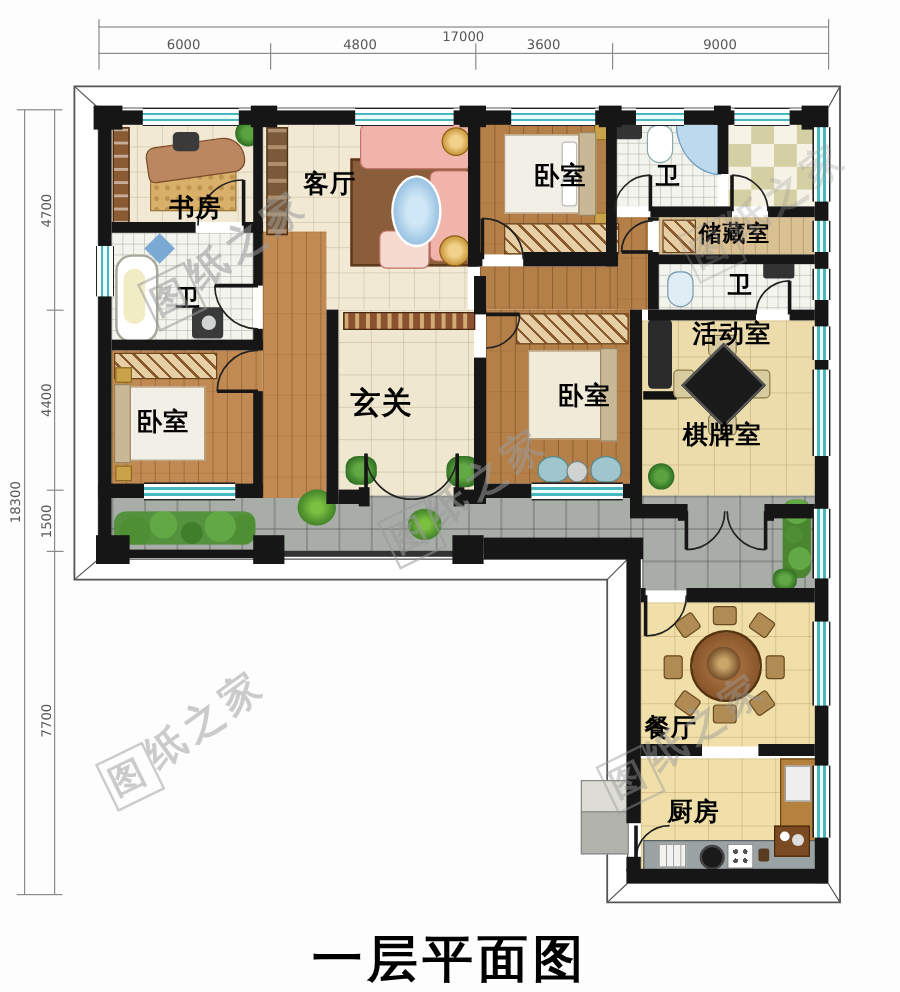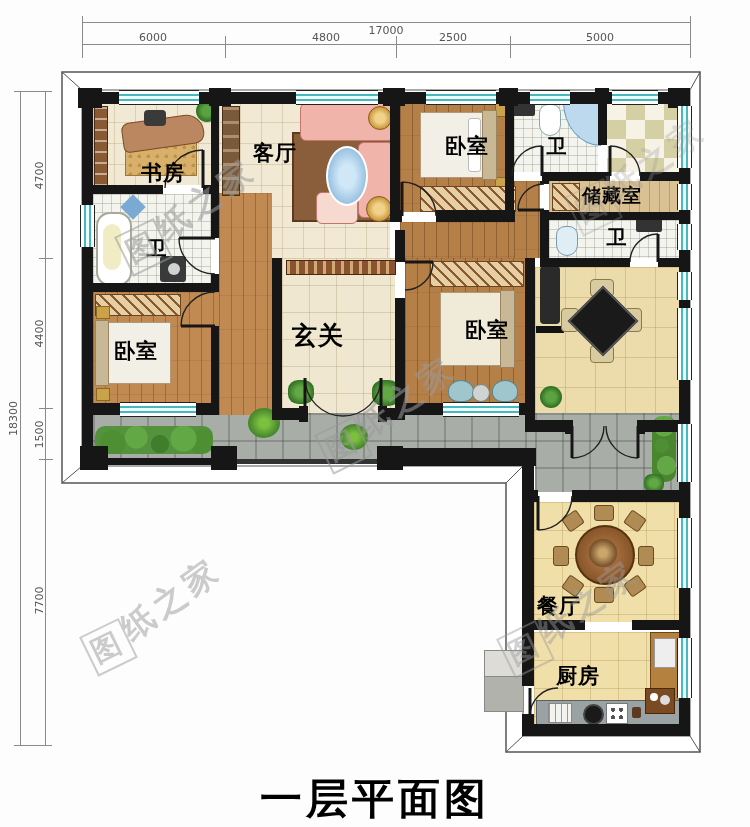--- a/index.html
+++ b/index.html
@@ -50,23 +50,23 @@
 
   <div class="dim" style="left:82px;top:22px;width:608px;height:1px"></div>
   <div class="dim" style="left:82px;top:16px;width:1px;height:42px"></div>
   <div class="dim" style="left:690px;top:16px;width:1px;height:42px"></div>
   <div class="dim" style="left:82px;top:44px;width:608px;height:1px"></div>
   <div class="dim" style="left:225px;top:36px;width:1px;height:22px"></div>
   <div class="dim" style="left:396px;top:36px;width:1px;height:22px"></div>
   <div class="dim" style="left:510px;top:36px;width:1px;height:22px"></div>
   <div class="dimlbl" style="left:356px;top:24px;width:60px">17000</div>
   <div class="dimlbl" style="left:118px;top:31px;width:70px">6000</div>
-  <div class="dimlbl" style="left:291px;top:31px;width:70px">4800</div>
-  <div class="dimlbl" style="left:418px;top:31px;width:70px">2500</div>
-  <div class="dimlbl" style="left:565px;top:31px;width:70px">5000</div>
+  <div class="dimlbl" style="left:265px;top:31px;width:70px">4800</div>
+  <div class="dimlbl" style="left:418px;top:31px;width:70px">3600</div>
+  <div class="dimlbl" style="left:565px;top:31px;width:70px">9000</div>
 
   <div class="dim" style="left:20px;top:91px;width:1px;height:654px"></div>
   <div class="dim" style="left:45px;top:91px;width:1px;height:654px"></div>
   <div class="dim" style="left:14px;top:91px;width:38px;height:1px"></div>
   <div class="dim" style="left:39px;top:258px;width:14px;height:1px"></div>
   <div class="dim" style="left:39px;top:408px;width:14px;height:1px"></div>
   <div class="dim" style="left:39px;top:459px;width:14px;height:1px"></div>
   <div class="dim" style="left:14px;top:745px;width:38px;height:1px"></div>
   <div class="dimlbl vrot" style="left:-17px;top:412px;width:60px">18300</div>
   <div class="dimlbl vrot" style="left:9px;top:169px;width:60px">4700</div>
@@ -307,20 +307,22 @@
       <line x1="405" y1="262" x2="433" y2="262"></line>
     </g>
   </svg>
 
   <div class="rlab" style="left:125px;top:162px;width:76px">书房</div>
   <div class="rlab" style="left:237px;top:142px;width:76px">客厅</div>
   <div class="rlab" style="left:429px;top:135px;width:76px">卧室</div>
   <div class="rlab" style="left:539px;top:135px;width:36px;font-size:20px">卫</div>
   <div class="rlab" style="left:558px;top:185px;width:108px;font-size:19px">储藏室</div>
   <div class="rlab" style="left:599px;top:226px;width:36px;font-size:20px">卫</div>
+  <div class="rlab" style="left:556px;top:267px;width:108px">活动室</div>
+  <div class="rlab" style="left:548px;top:351px;width:108px">棋牌室</div>
   <div class="rlab" style="left:280px;top:322px;width:76px;font-size:25px">玄关</div>
   <div class="rlab" style="left:449px;top:319px;width:76px">卧室</div>
   <div class="rlab" style="left:98px;top:340px;width:76px">卧室</div>
   <div class="rlab" style="left:139px;top:237px;width:36px;font-size:20px">卫</div>
   <div class="rlab" style="left:521px;top:595px;width:76px">餐厅</div>
   <div class="rlab" style="left:540px;top:665px;width:76px">厨房</div>
 
   <div class="wm" style="left:110px;top:190px"><span class="box">图</span><span>纸之家</span></div>
   <div class="wm" style="left:310px;top:388px"><span class="box">图</span><span>纸之家</span></div>
   <div class="wm" style="left:75px;top:590px;opacity:.5"><span class="box">图</span><span>纸之家</span></div>

